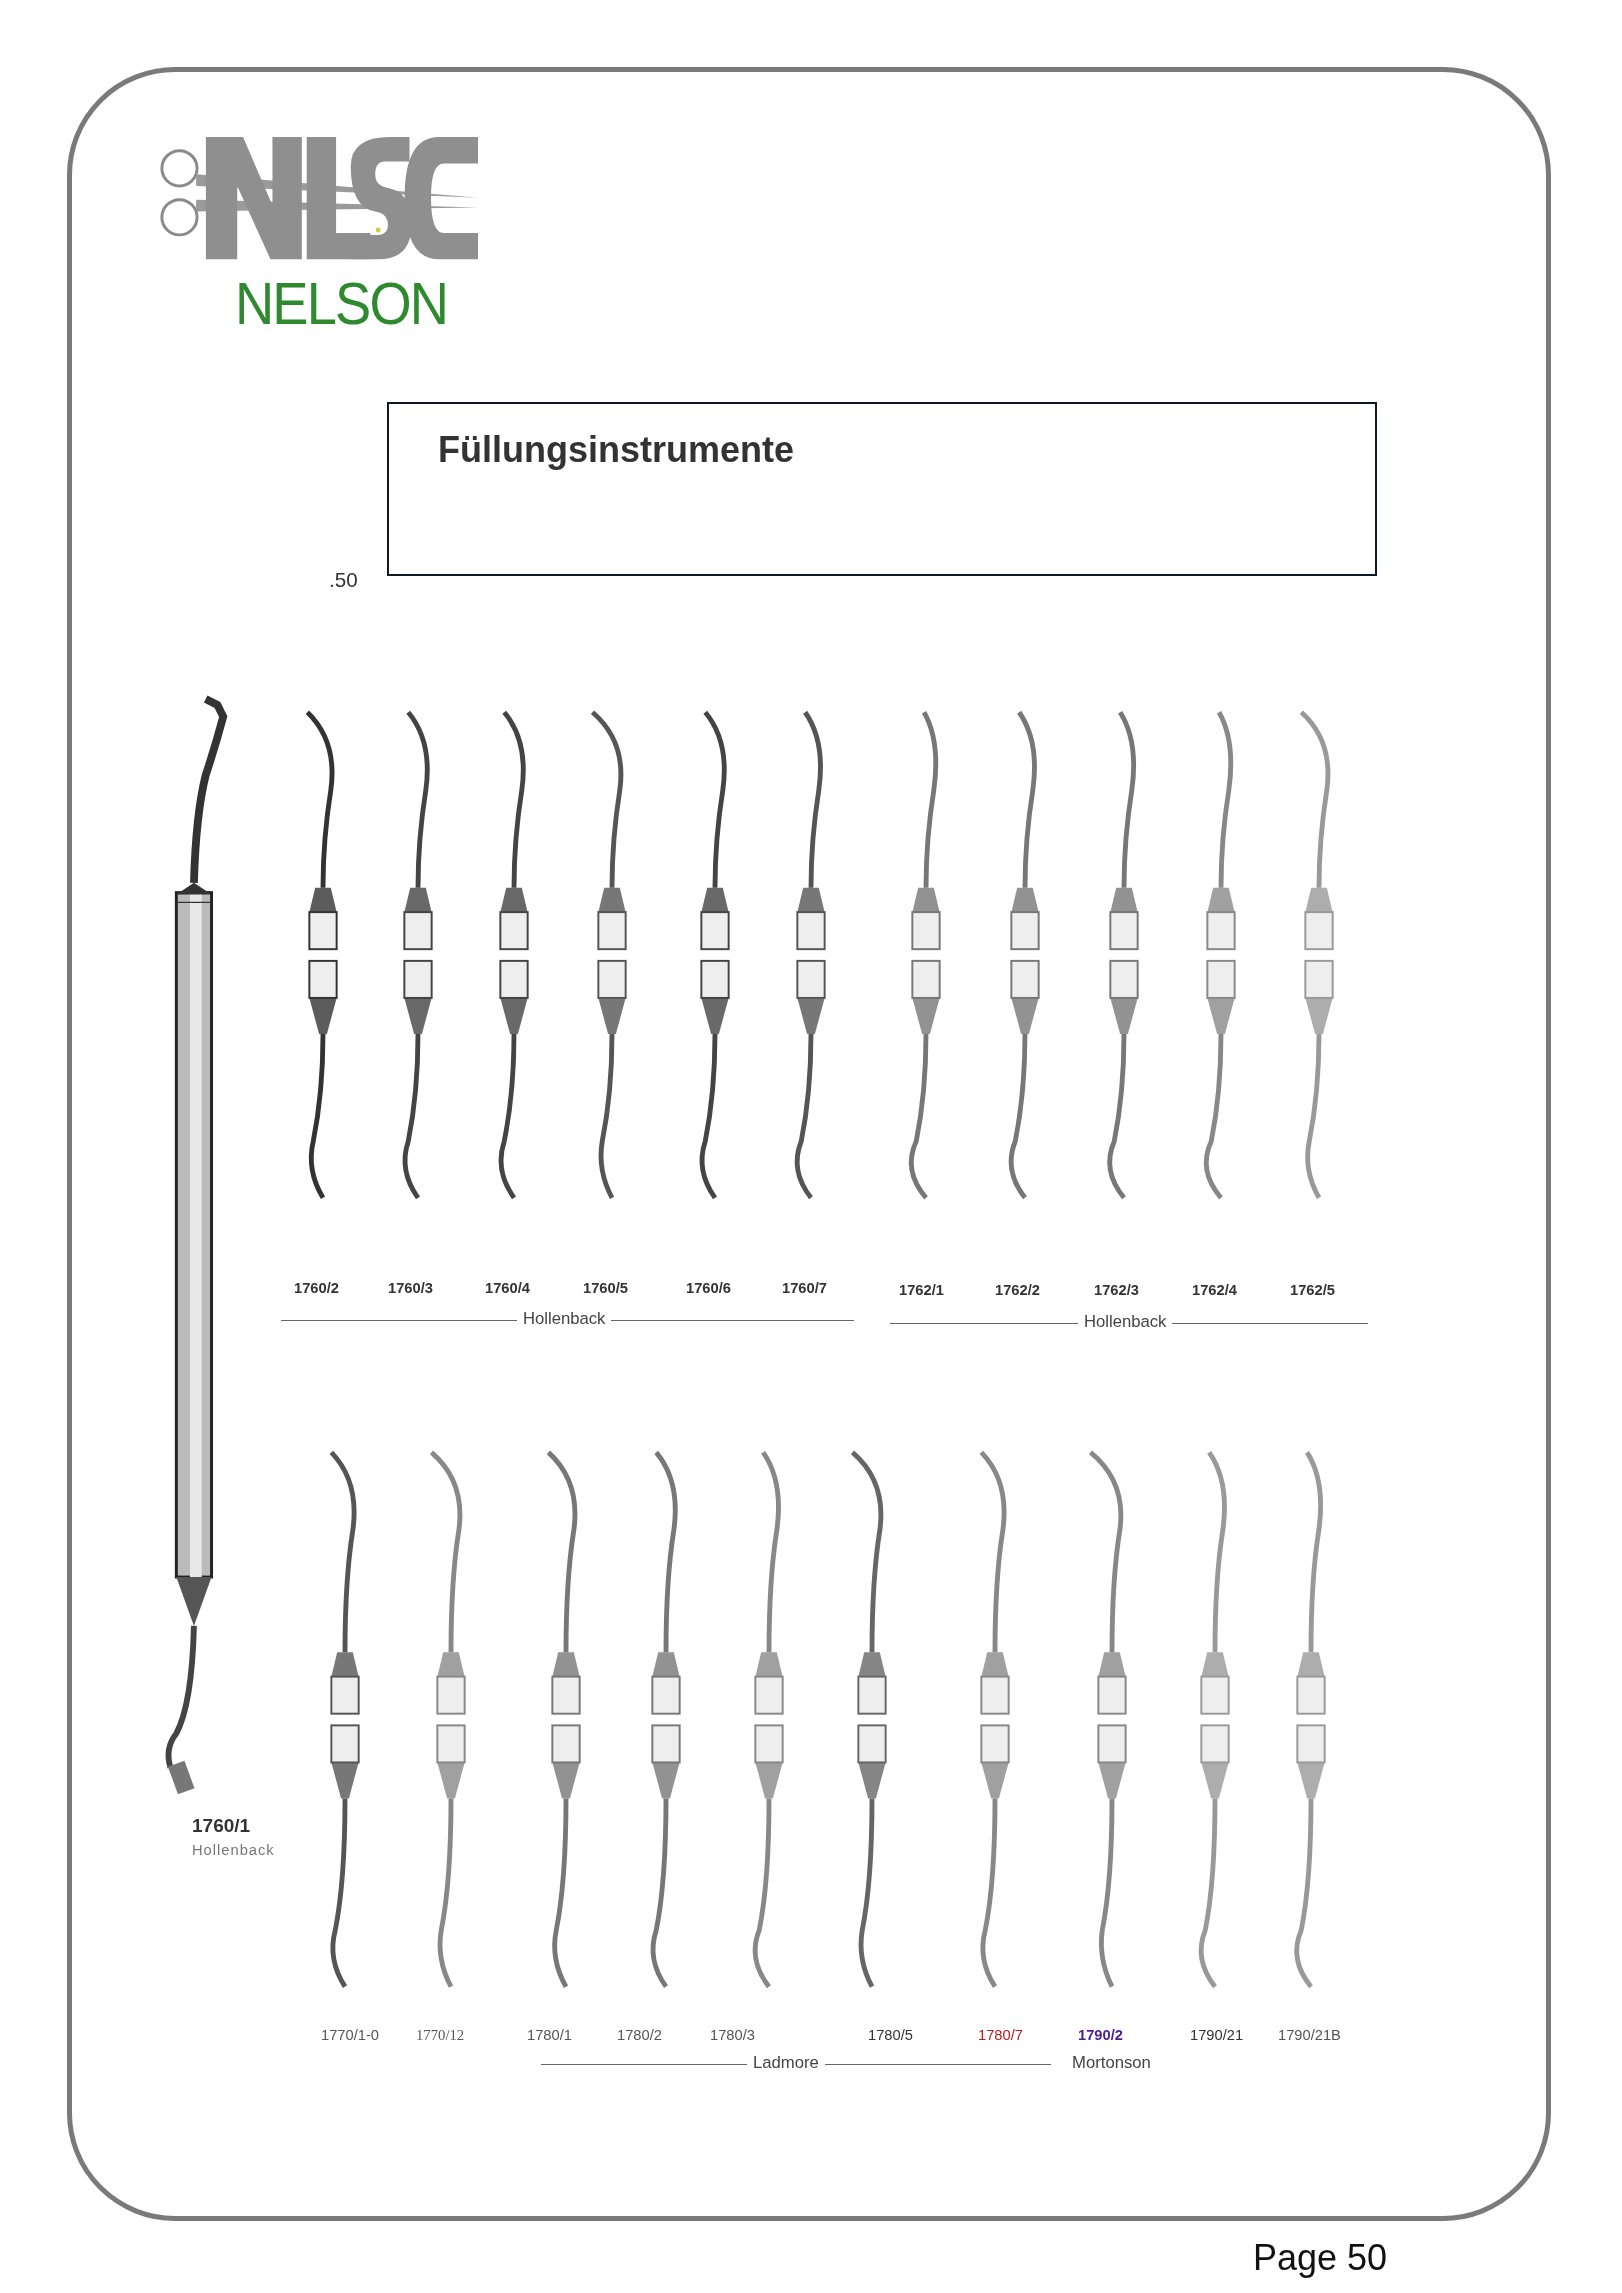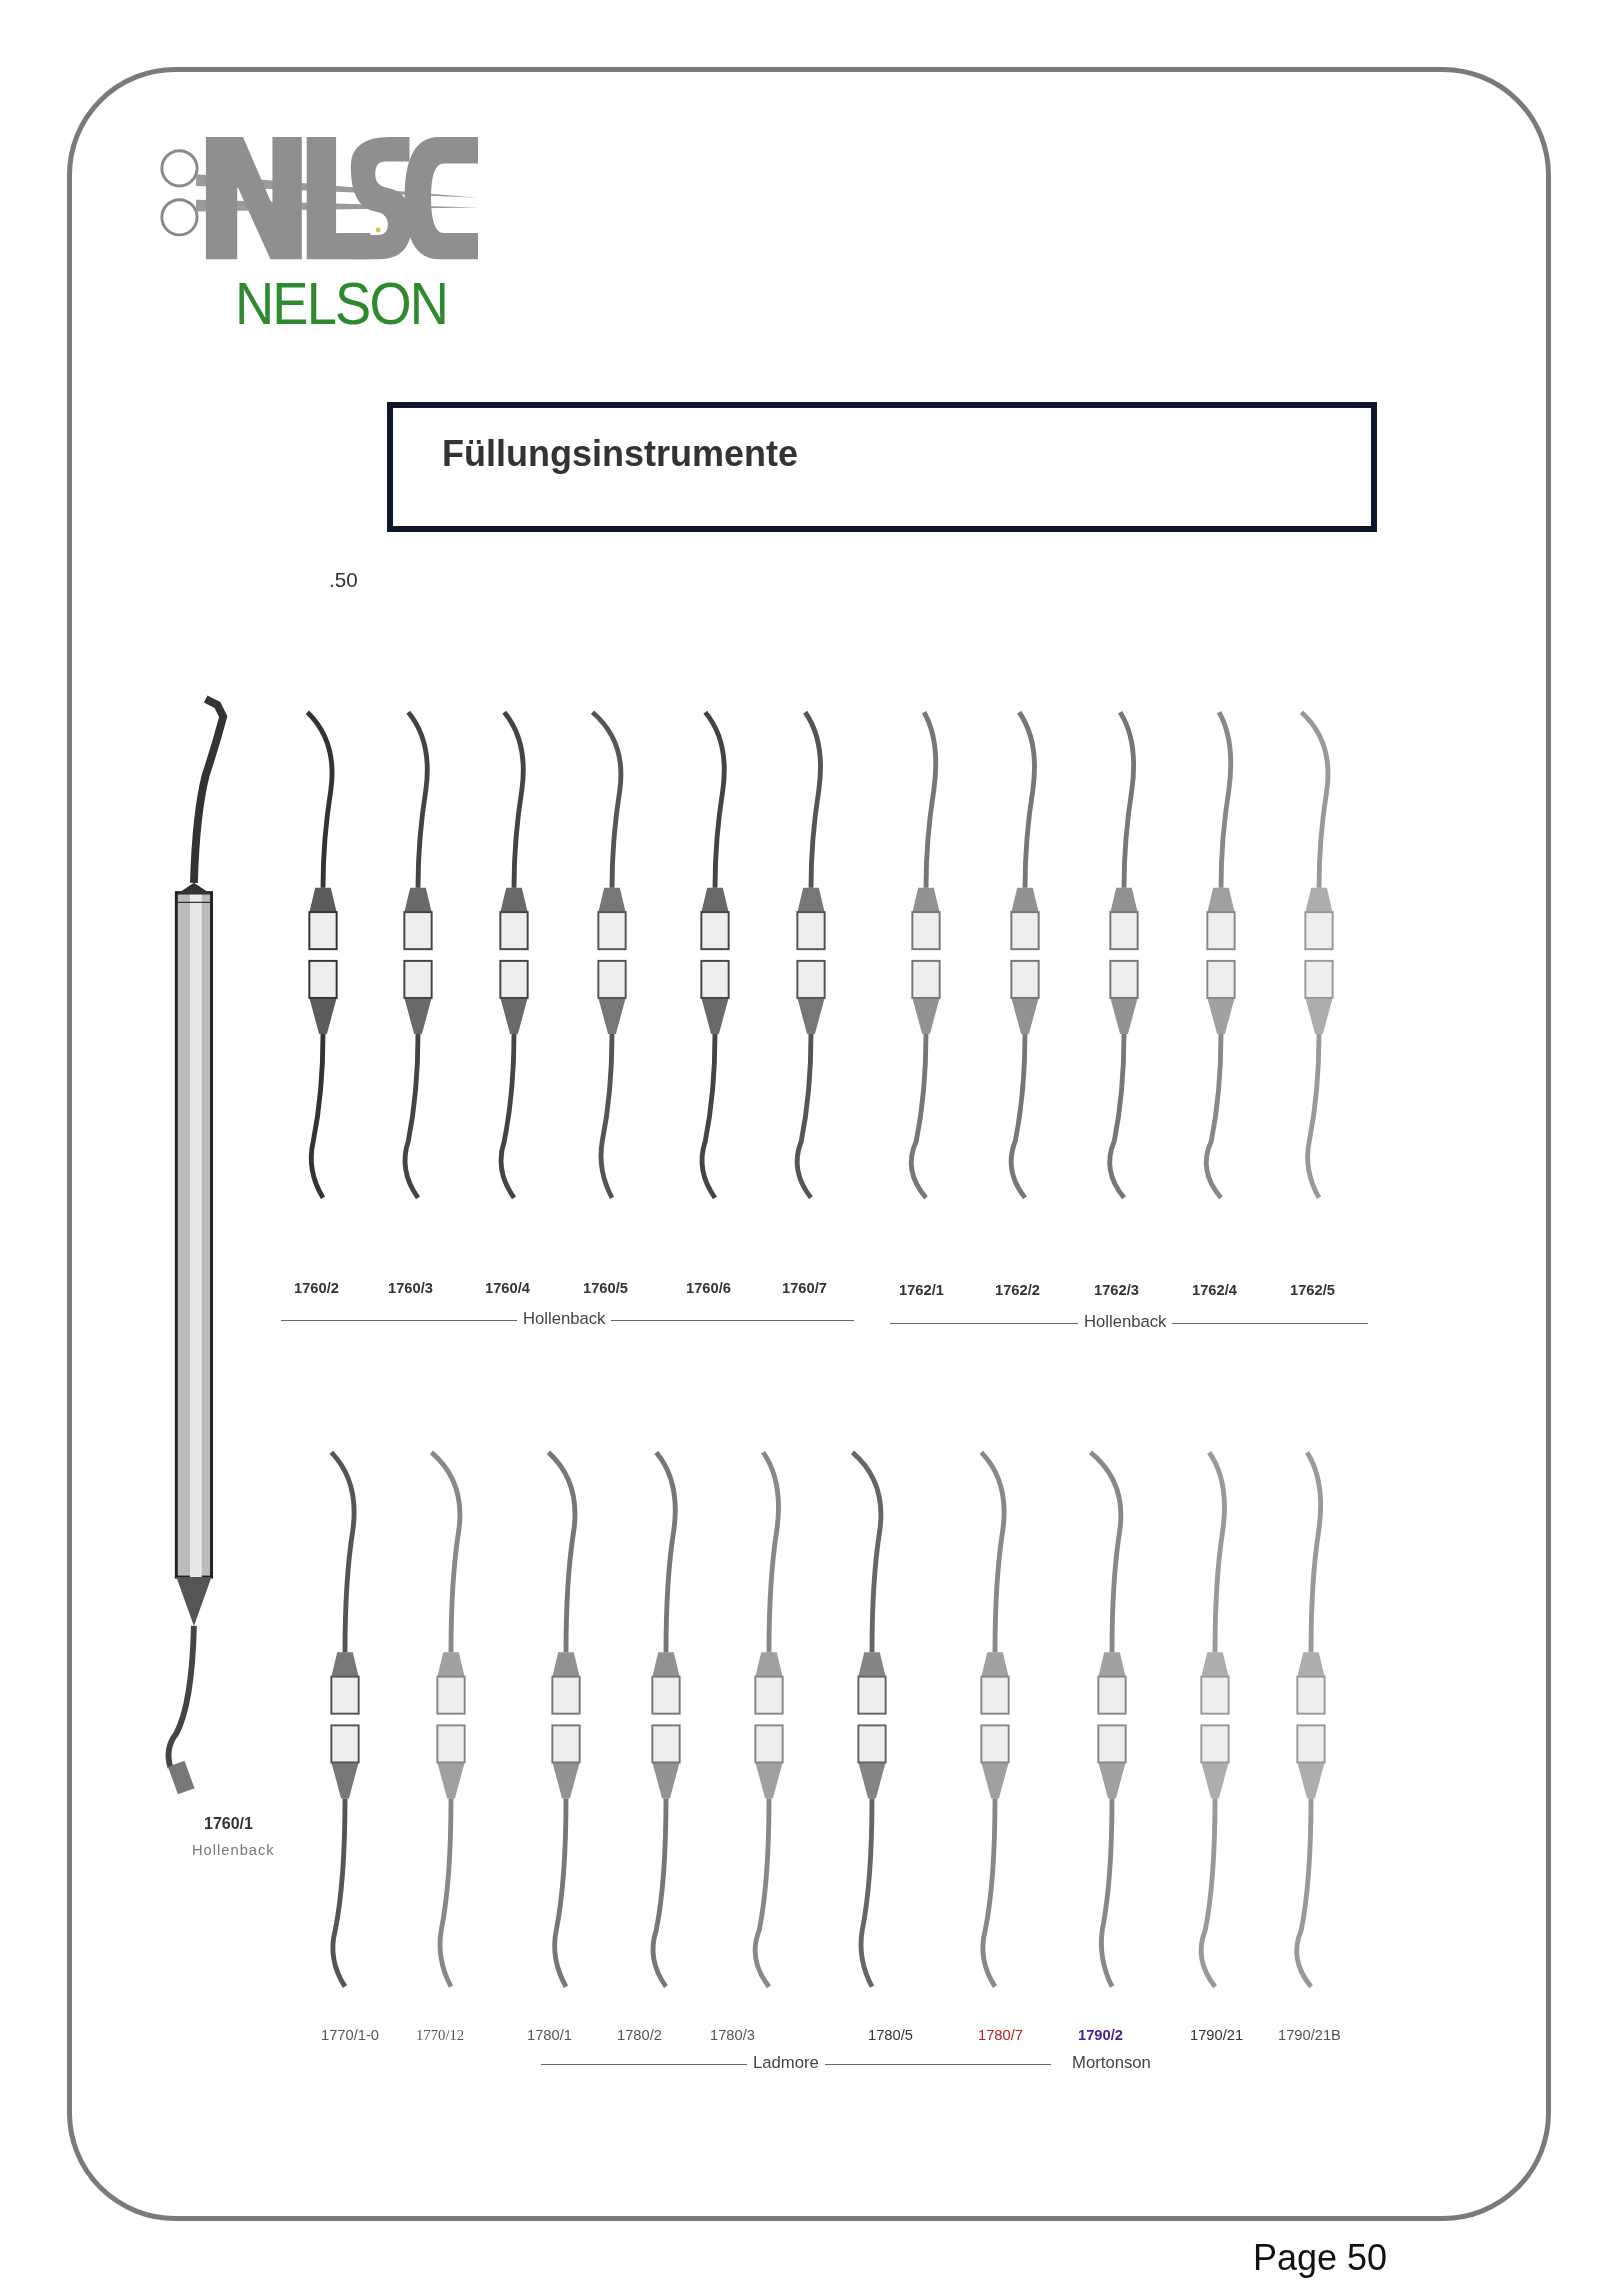--- a/index.html
+++ b/index.html
@@ -1,29 +1,29 @@
 <!DOCTYPE html>
 <html><head>
 <meta charset="utf-8">
 <style>
   html, body { margin:0; padding:0; background:#ffffff; }
   body { width:1622px; height:2294px; position:relative; overflow:hidden; font-family:"Liberation Sans", sans-serif; color:#222; }
   .frame { position:absolute; left:67px; top:67px; width:1484px; height:2154px; border:5.9px solid #7a7a7a; border-radius:108px; box-sizing:border-box; }
   .logo { position:absolute; left:155px; top:127px; width:323px; height:206px; }
   .logo-text { position:absolute; left:235px; top:270px; font-size:59px; letter-spacing:-2px; color:#2f8a2f; font-family:"Liberation Sans", sans-serif; font-weight:400; transform:scaleX(0.92); transform-origin:left; }
-  .titlebox { position:absolute; left:387px; top:402px; width:990px; height:130px; border:6px solid #0f172a; box-sizing:border-box;text-decoration:underline; }
+  .titlebox { position:absolute; left:387px; top:402px; width:990px; height:174px; border:2px solid #0f172a; box-sizing:border-box;text-decoration:underline; }
   .title-de { position:absolute; left:49px; top:24.5px; font-size:36px; font-weight:700; color:#333; }
   .title-lines { position:absolute; left:494px; top:23.5px; font-size:26.5px; line-height:39px; color:#2a2a2a; }
   .page-small { position:absolute; left:329px; top:568px; font-size:20.6px; color:#333; }
   .instr { position:absolute; }
   .label { position:absolute; font-size:14.7px; font-weight:700; color:#333; white-space:nowrap; }
   .label.light { font-weight:400; color:#555; font-size:14.7px; }
   .group-line { position:absolute; height:0; border-top:1.5px solid #666; }
   .group-name { position:absolute; font-size:16.7px; color:#444; background:#fff; padding:0 5.9px; white-space:nowrap; }
-  .side-label { position:absolute; left:192px; top:1815px; font-size:16px; color:#333; font-weight:700;margin-left:12px; }
+  .side-label { position:absolute; left:192px; top:1815px; font-size:19px; color:#333; font-weight:700; }
   .side-label2 { position:absolute; left:192px; top:1842px; font-size:14.7px; color:#777; letter-spacing:1px; }
   .page-footer { position:absolute; left:1253px; top:2237px; font-size:36px; color:#111; }
 </style>
 </head>
 <body>
 
 <div class="frame"></div>
 
 <svg class="logo" viewBox="0 0 330 210">
   <g>

